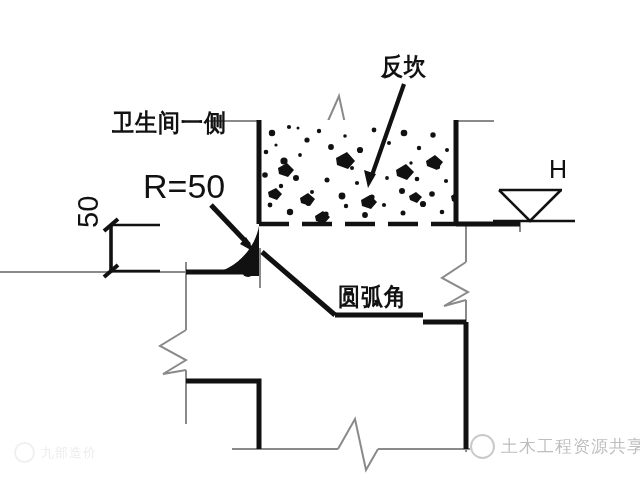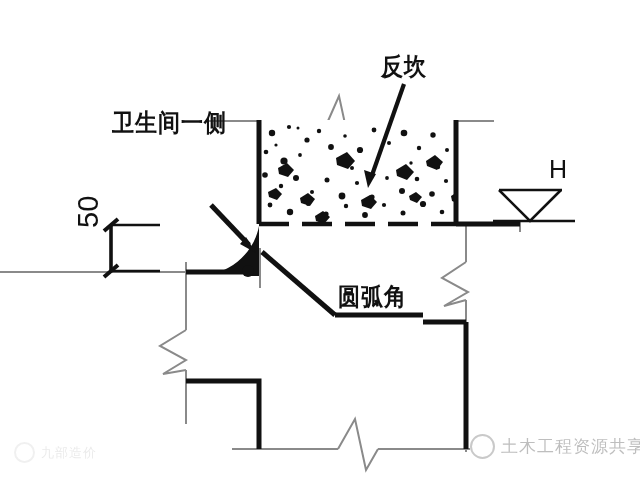--- a/index.html
+++ b/index.html
@@ -281,20 +281,21 @@
     </g>
 
   </svg>
 
   <div class="cn-label" id="label-bathroom-side">卫生间一侧</div>
 
   <div class="cn-label" id="label-upturned-curb">反坎</div>
 
   <div class="cn-label" id="label-arc-corner">圆弧角</div>
 
+  <div id="label-radius">R=50</div>
 
   <div id="label-dim-50">50</div>
 
   <div id="label-elev-h">H</div>
 
   <div class="watermark" id="watermark-left">
     <span class="wm-logo"></span>
     <span class="wm-text">九部造价</span>
   </div>
 

